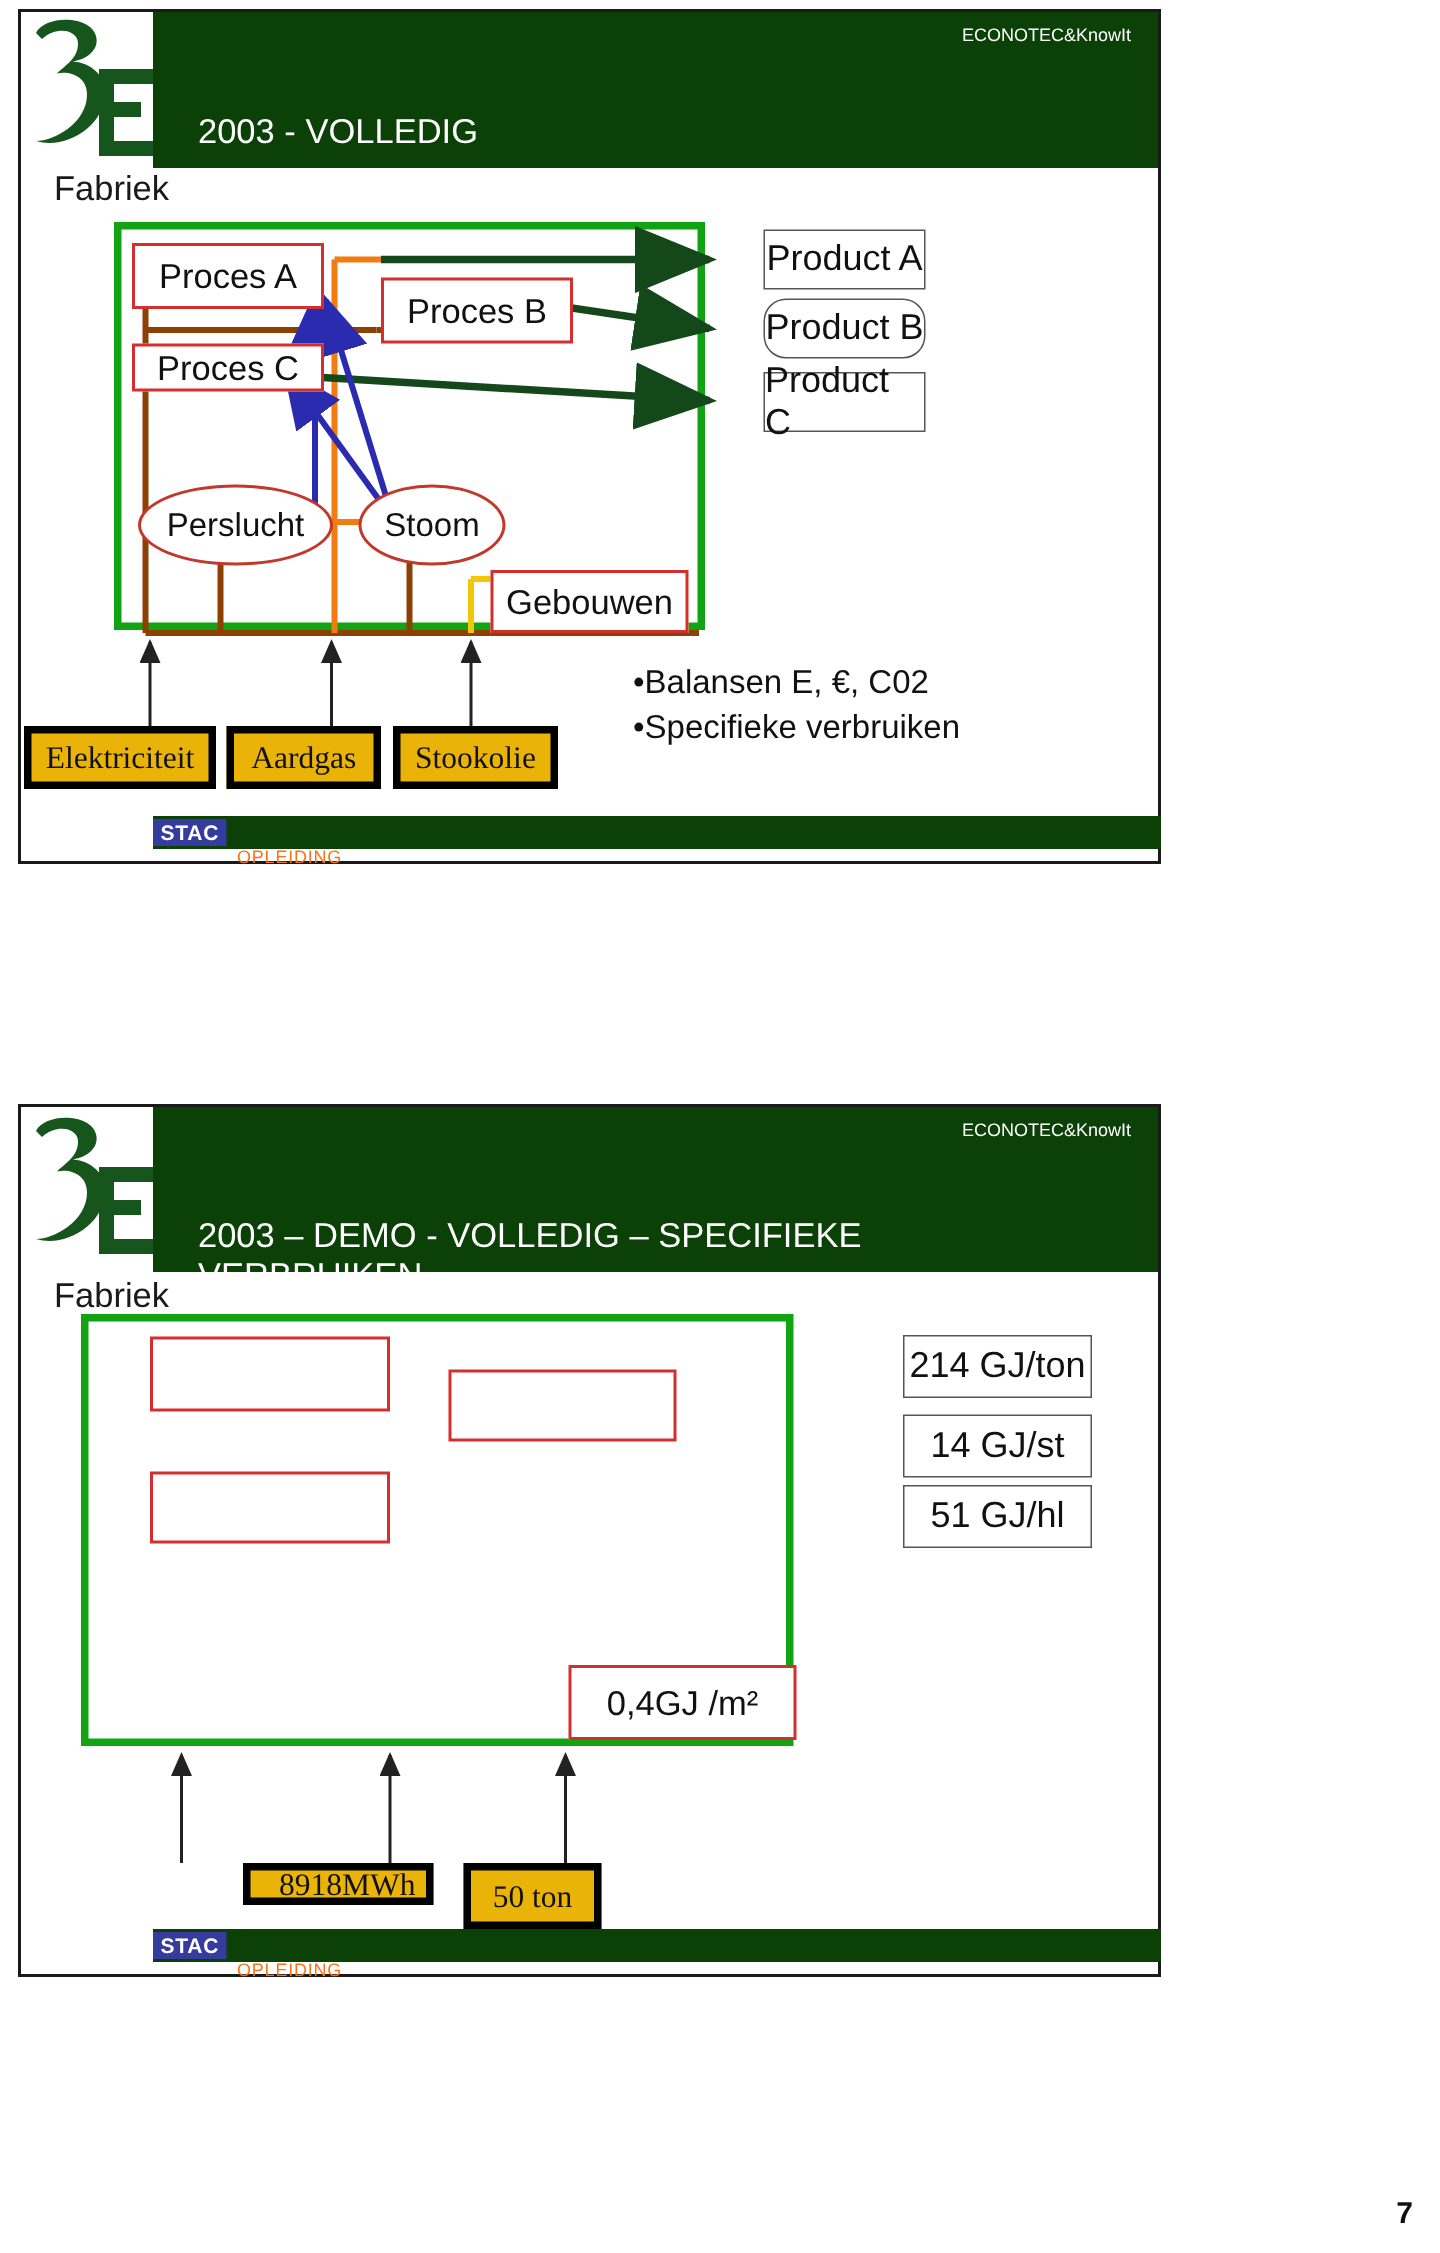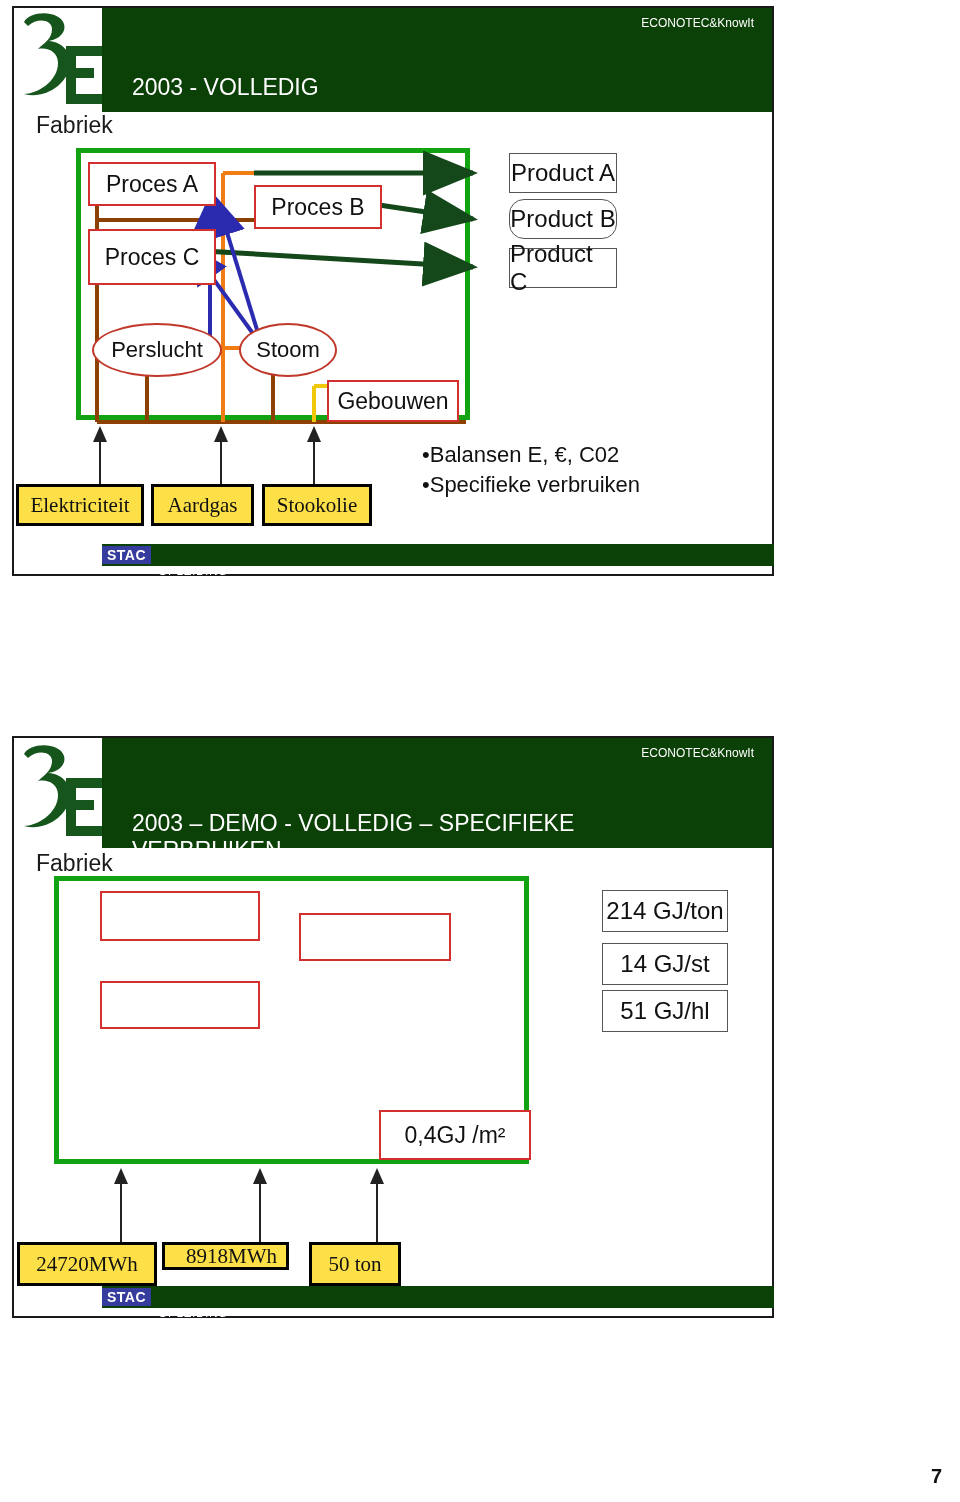--- a/index.html
+++ b/index.html
@@ -28,34 +28,34 @@
   #slide2 .fabriek-label{left:22px;top:112px;}
 
   .factory{position:absolute;border:5px solid #11a311;box-sizing:border-box;}
   #slide1 .factory{left:62px;top:140px;width:394px;height:272px;}
   #slide2 .factory{left:40px;top:138px;width:475px;height:288px;}
 
   .rbox{position:absolute;border:2px solid #d32f2f;background:#ffffff;box-sizing:border-box;
         display:flex;align-items:center;justify-content:center;font-size:23px;color:#111;z-index:6;}
   .kbox{position:absolute;border:1px solid #555;background:#ffffff;box-sizing:border-box;
         display:flex;align-items:center;justify-content:center;font-size:24px;color:#111;z-index:6;}
-  .sbox{position:absolute;border:3px solid #000000;background:#fde047;box-sizing:border-box;
+  .sbox{position:absolute;border:5px solid #000000;background:#eab308;box-sizing:border-box;
         display:flex;align-items:center;justify-content:center;
         font-family:"Liberation Serif",serif;font-size:21px;color:#111;z-index:6;}
 
   .oval{position:absolute;border:2px solid #c0392b;border-radius:50%;background:#ffffff;
         display:flex;align-items:center;justify-content:center;font-size:22px;color:#111;z-index:6;}
 
   .bullets{position:absolute;font-size:22px;line-height:30px;color:#111;white-space:pre-line;z-index:6;}
 
   .footer{position:absolute;left:88px;bottom:8px;height:22px;background:#0b4007;display:flex;align-items:center;z-index:7;}
   #slide1 .footer{width:672px;}
   #slide2 .footer{width:672px;}
   .footer .stac{background:#363b9e;color:#ffffff;font-weight:bold;font-size:14px;padding:1px 5px;letter-spacing:0.5px;}
-  .footer .opl{color:#ffffff;font-size:12px;margin-left:7px;letter-spacing:0.5px;margin-top:31px;}
+  .footer .opl{color:#f97316;font-size:12px;margin-left:7px;letter-spacing:0.5px;margin-top:31px;}
 
   .pagenum{position:absolute;right:18px;bottom:14px;font-size:20px;color:#111;font-weight:bold;}
 
   svg.wires{position:absolute;left:0;top:0;width:100%;height:100%;overflow:visible;z-index:3;}
 </style>
 </head>
 <body>
 
 <div class="slide" id="slide1">
 
@@ -130,21 +130,21 @@
     <path d="M207 476 L207 420" stroke="#222" stroke-width="2" fill="none" marker-end="url(#ak)"></path>
     <path d="M300 476 L300 420" stroke="#222" stroke-width="2" fill="none" marker-end="url(#ak)"></path>
   </svg>
 
   <div class="rbox" style="left:74px;top:154px;width:128px;height:44px;">
     <span>Proces A</span>
   </div>
   <div class="rbox" style="left:240px;top:177px;width:128px;height:44px;">
     <span>Proces B</span>
   </div>
-  <div class="rbox" style="left:74px;top:221px;width:128px;height:56px;">
+  <div class="rbox" style="left:74px;top:221px;width:128px;height:32px;">
     <span>Proces C</span>
   </div>
 
   <div class="oval" style="left:78px;top:315px;width:126px;height:50px;">
     <span>Perslucht</span>
   </div>
   <div class="oval" style="left:225px;top:315px;width:94px;height:50px;">
     <span>Stoom</span>
   </div>
 
@@ -227,23 +227,20 @@
   <div class="kbox" style="left:588px;top:152px;width:126px;height:42px;">
     <span>214 GJ/ton</span>
   </div>
   <div class="kbox" style="left:588px;top:205px;width:126px;height:42px;">
     <span>14 GJ/st</span>
   </div>
   <div class="kbox" style="left:588px;top:252px;width:126px;height:42px;">
     <span>51 GJ/hl</span>
   </div>
 
-  <div class="sbox" style="left:3px;top:504px;width:140px;height:44px;">
-    <span>24720MWh</span>
-  </div>
   <div class="sbox" style="left:148px;top:504px;width:127px;height:28px;padding-left:12px;">
     <span>8918MWh</span>
   </div>
   <div class="sbox" style="left:295px;top:504px;width:92px;height:44px;">
     <span>50 ton</span>
   </div>
 
   <div class="footer">
     <span class="stac">STAC</span>
     <span class="opl">OPLEIDING</span>

